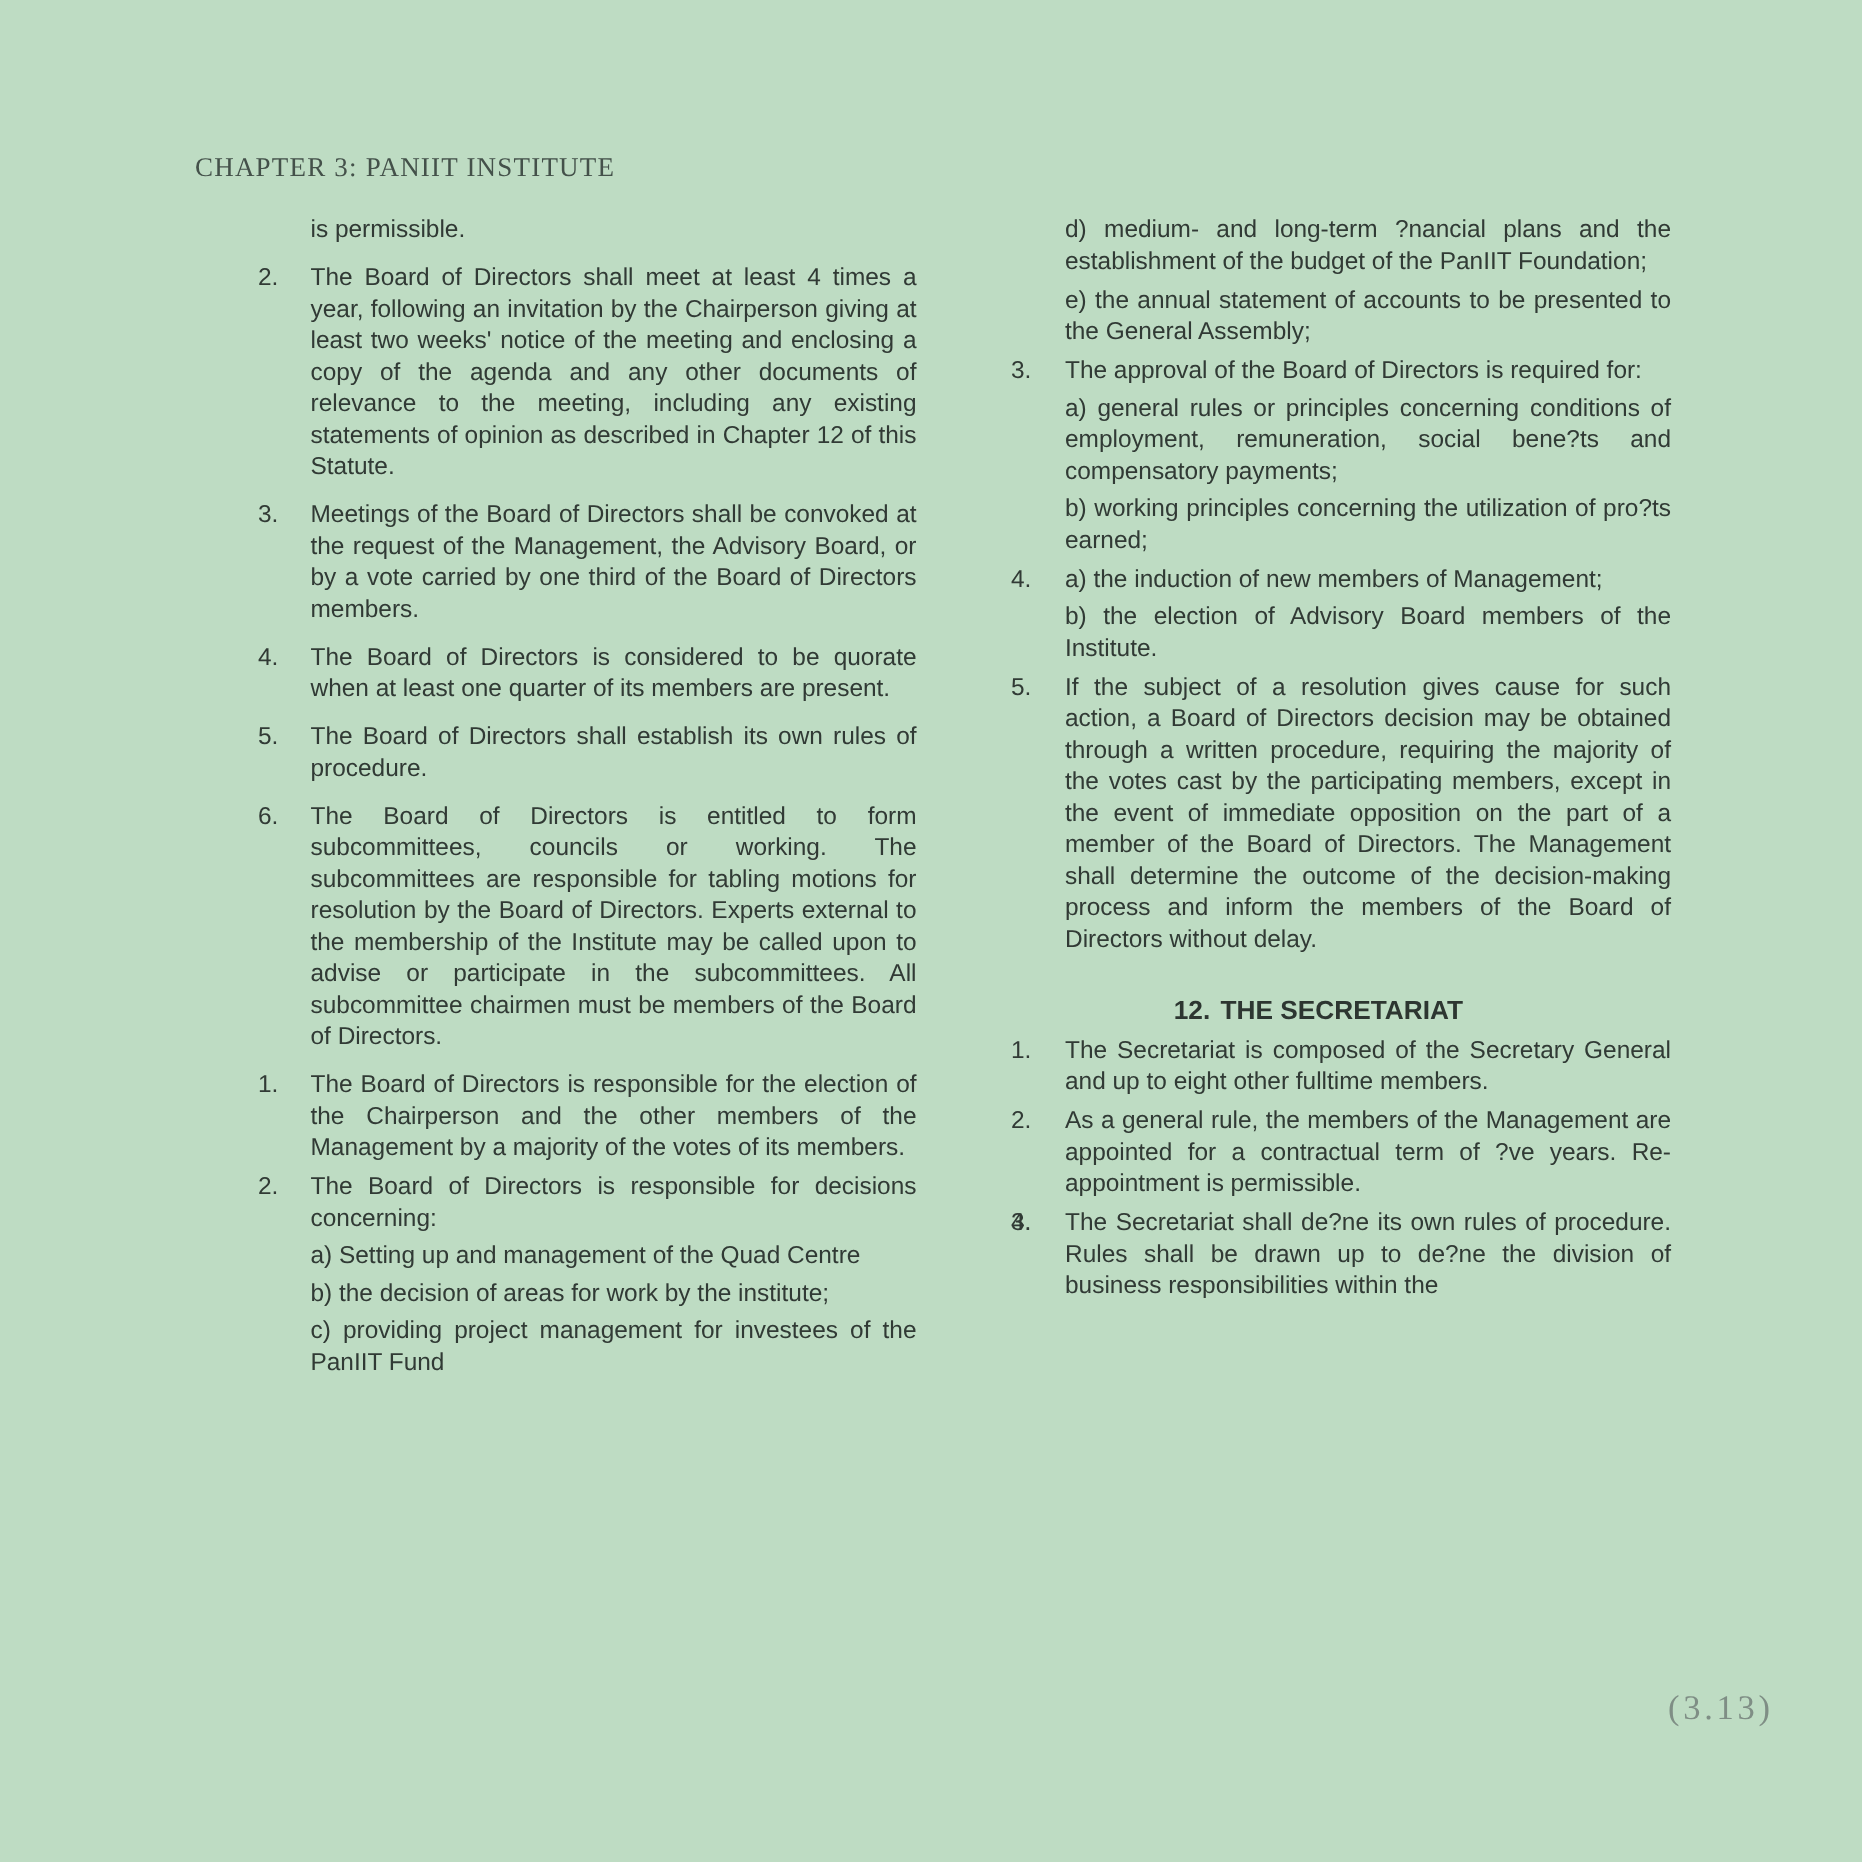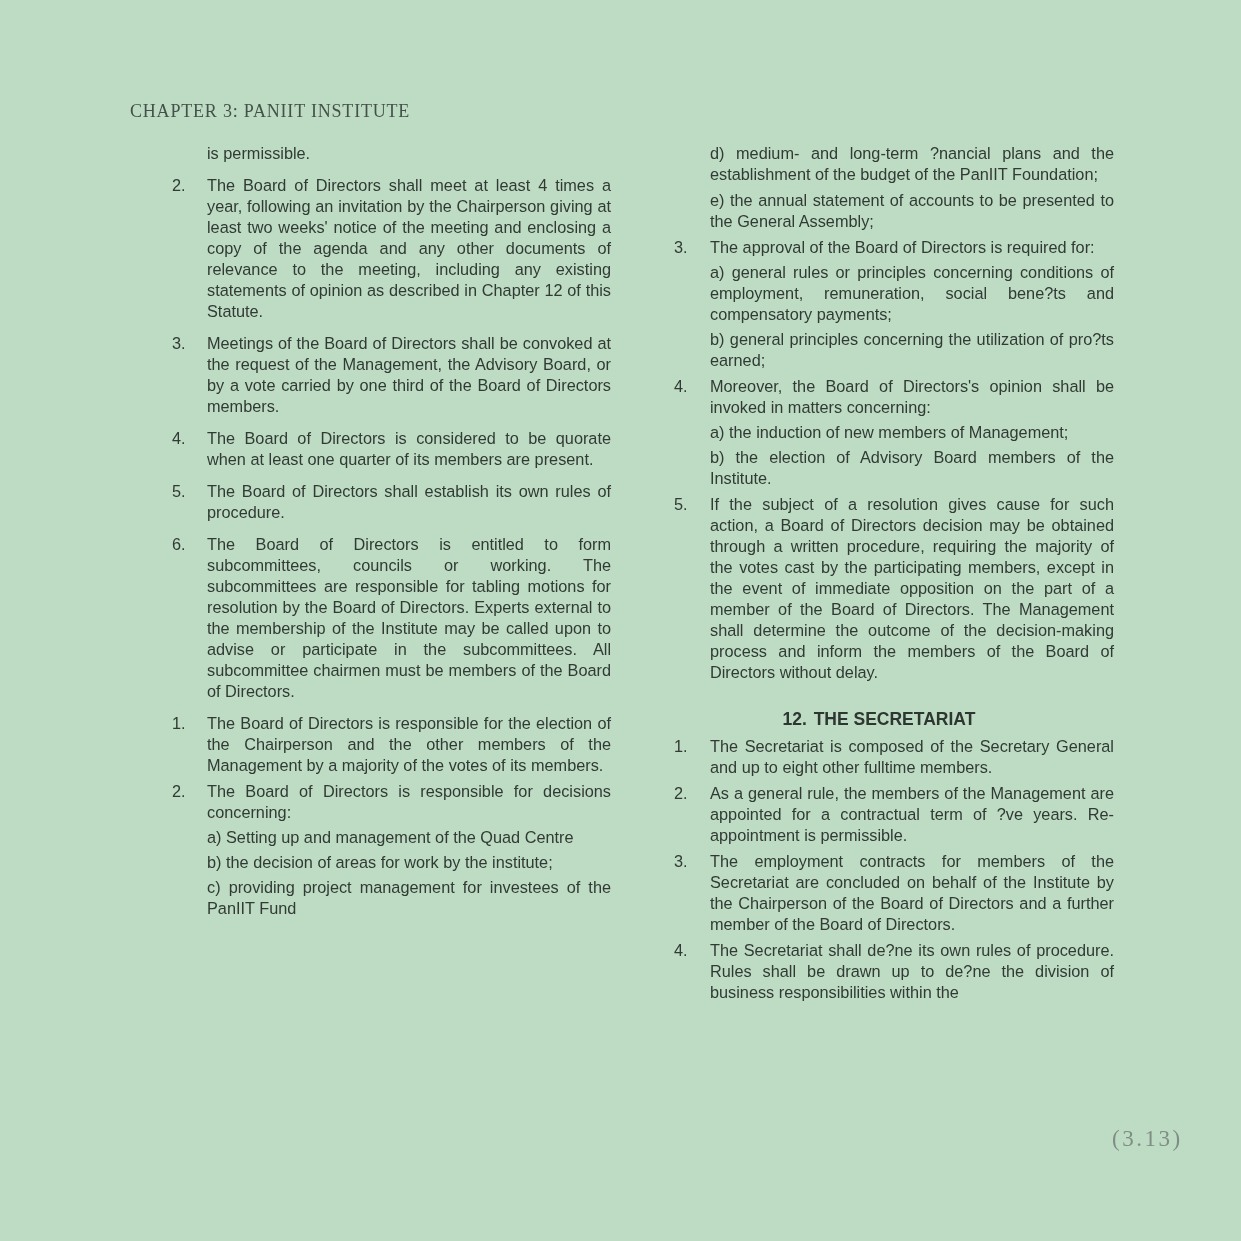--- a/index.html
+++ b/index.html
@@ -141,26 +141,25 @@
     </div>
 
     <div class="item">
       <p class="para">e) the annual statement of accounts to be presented to the General Assembly;</p>
     </div>
 
     <div class="item">
       <span class="num">3.</span>
       <p class="para">The approval of the Board of Directors is required for:</p>
       <p class="para sub">a) general rules or principles concerning conditions of employment, remuneration, social bene?ts and compensatory payments;</p>
-      <p class="para sub">b) general principles concerning the utilization of pro?ts earned;</p>
+      <p class="para sub">b) working principles concerning the utilization of pro?ts earned;</p>
     </div>
 
     <div class="item">
       <span class="num">4.</span>
-      <p class="para">Moreover, the Board of Directors's opinion shall be invoked in matters concerning:</p>
       <p class="para sub">a) the induction of new members of Management;</p>
       <p class="para sub">b) the election of Advisory Board members of the Institute.</p>
     </div>
 
     <div class="item">
       <span class="num">5.</span>
       <p class="para">If the subject of a resolution gives cause for such action, a Board of Directors decision may be obtained through a written procedure, requiring the majority of the votes cast by the participating members, except in the event of immediate opposition on the part of a member of the Board of Directors. The Management shall determine the outcome of the decision-making process and inform the members of the Board of Directors without delay.</p>
     </div>
 
     <h2 class="section"><span class="sec-num">12.</span><span>THE SECRETARIAT</span></h2>
@@ -170,21 +169,20 @@
       <p class="para">The Secretariat is composed of the Secretary General and up to eight other fulltime members.</p>
     </div>
 
     <div class="item">
       <span class="num">2.</span>
       <p class="para">As a general rule, the members of the Management are appointed for a contractual term of ?ve years. Re-appointment is permissible.</p>
     </div>
 
     <div class="item">
       <span class="num">3.</span>
-      <p class="para">The employment contracts for members of the Secretariat are concluded on behalf of the Institute by the Chairperson of the Board of Directors and a further member of the Board of Directors.</p>
     </div>
 
     <div class="item">
       <span class="num">4.</span>
       <p class="para">The Secretariat shall de?ne its own rules of procedure. Rules shall be drawn up to de?ne the division of business responsibilities within the</p>
     </div>
 
   </section>
 
   <div class="page-number">(3.13)</div>

